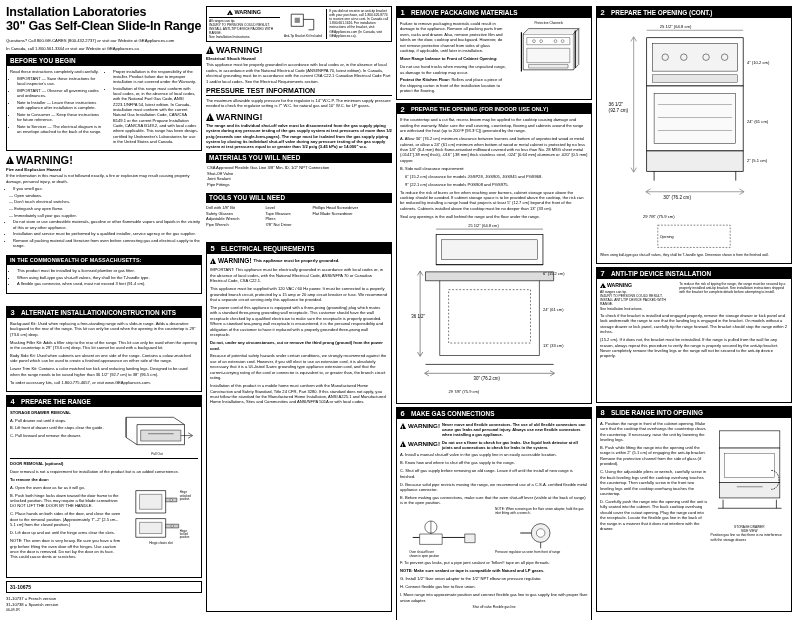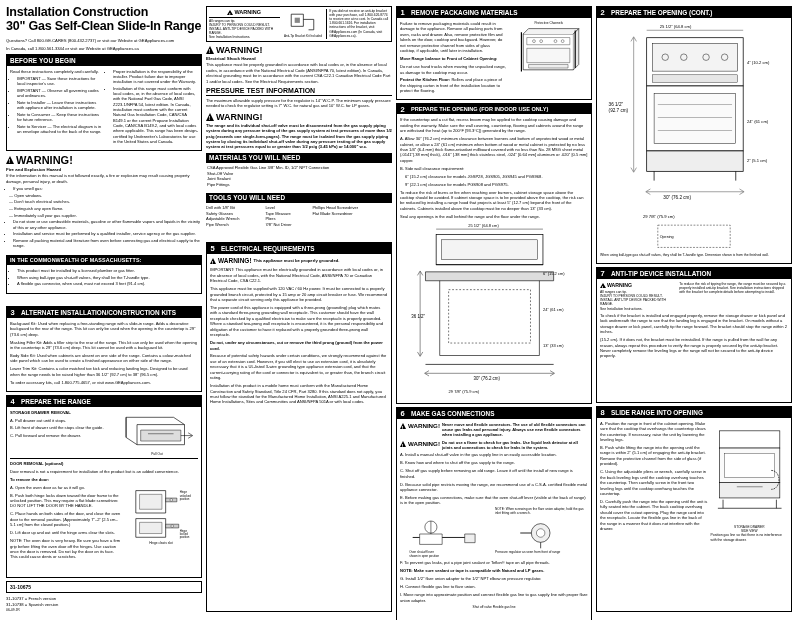--- a/index.html
+++ b/index.html
@@ -39,21 +39,21 @@
   .lbl{font-size:3.2px;}
 </style>
 </head>
 <body>
 
 <div class="page">
   <div class="cols">
 
     <div class="col c1">
       <div>
-        <div class="title">Installation Construction</div>
+        <div class="title">Installation Laboratories</div>
         <div class="title">30" Gas Self-Clean Slide-In Range</div>
       </div>
       <div>
         <div class="qline">Questions? Call 800.GE.CARES (800.432.2737) or visit our Website at GEAppliances.com</div>
         <div class="qline">In Canada, call 1.800.561.3344 or visit our Website at GEAppliances.ca</div>
       </div>
 
       <div class="boxsec">
         <div class="sechead">BEFORE YOU BEGIN</div>
         <div class="bd">

